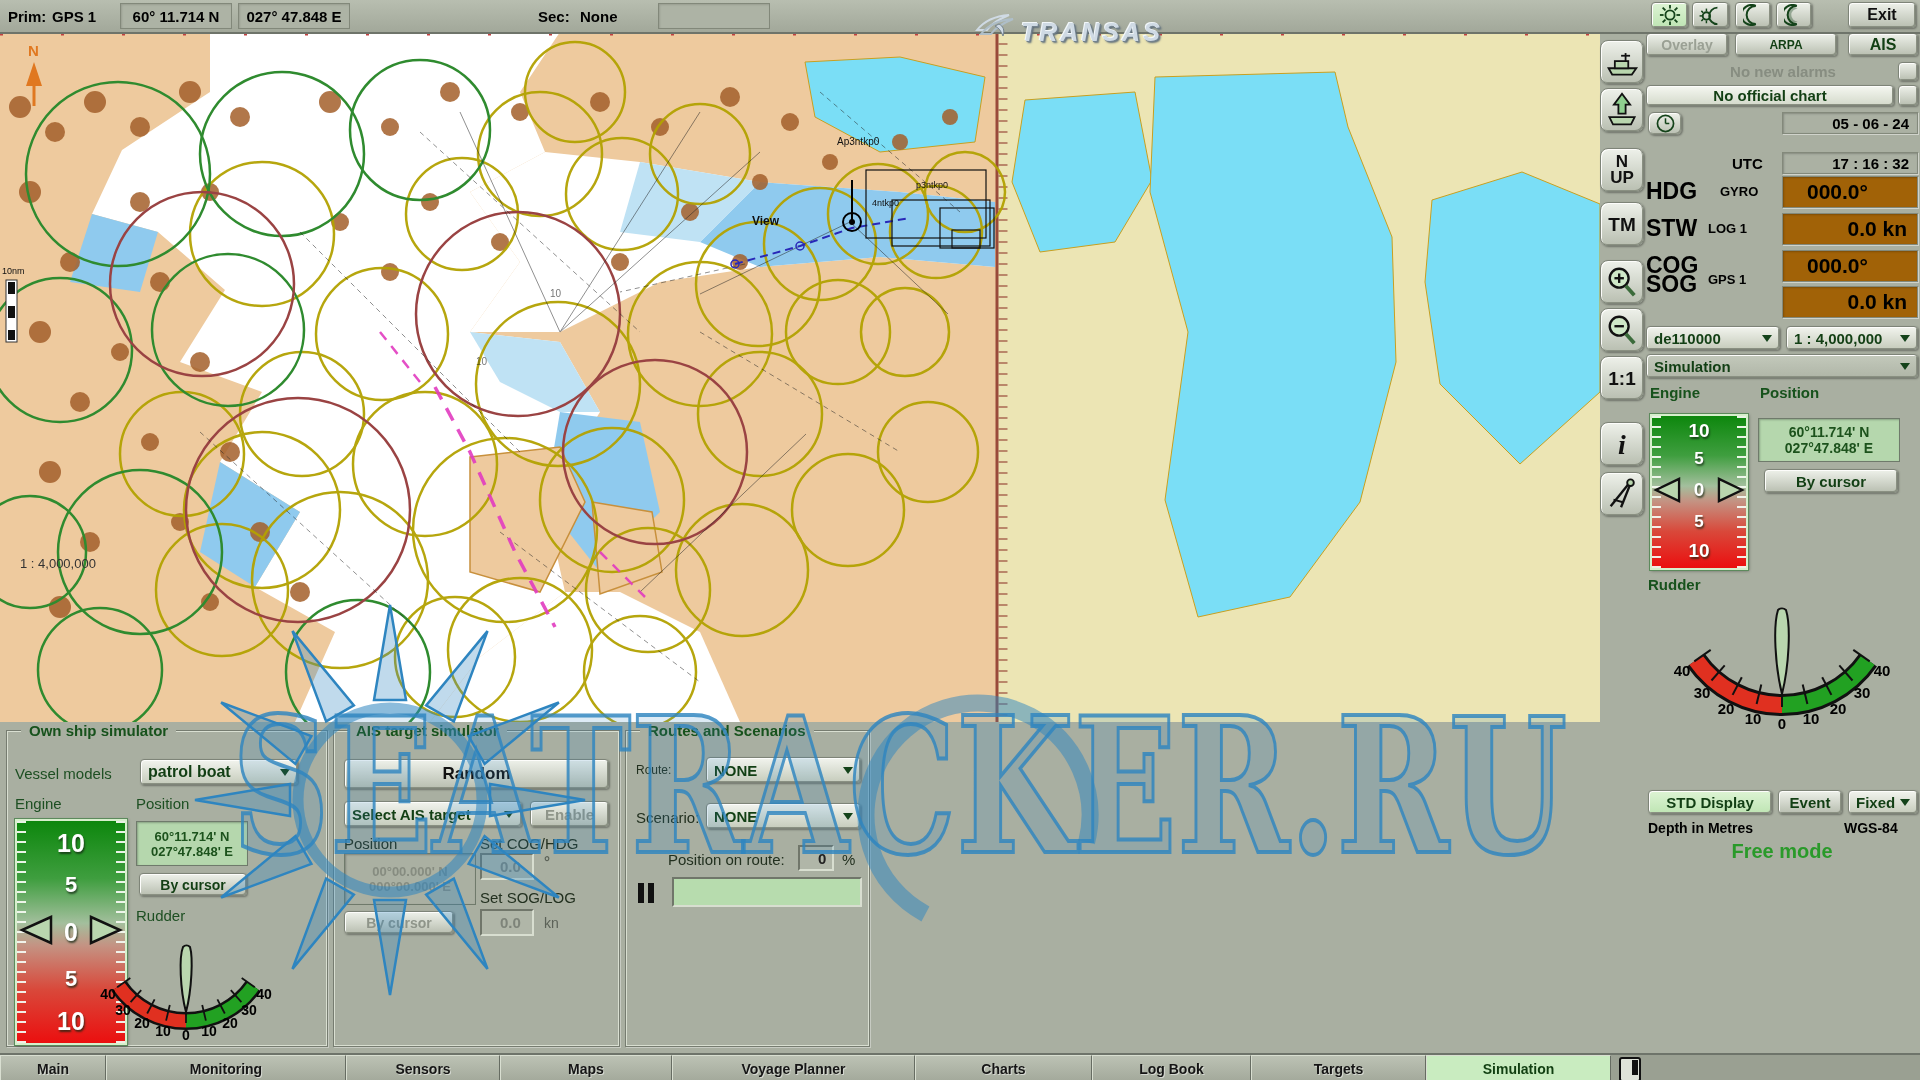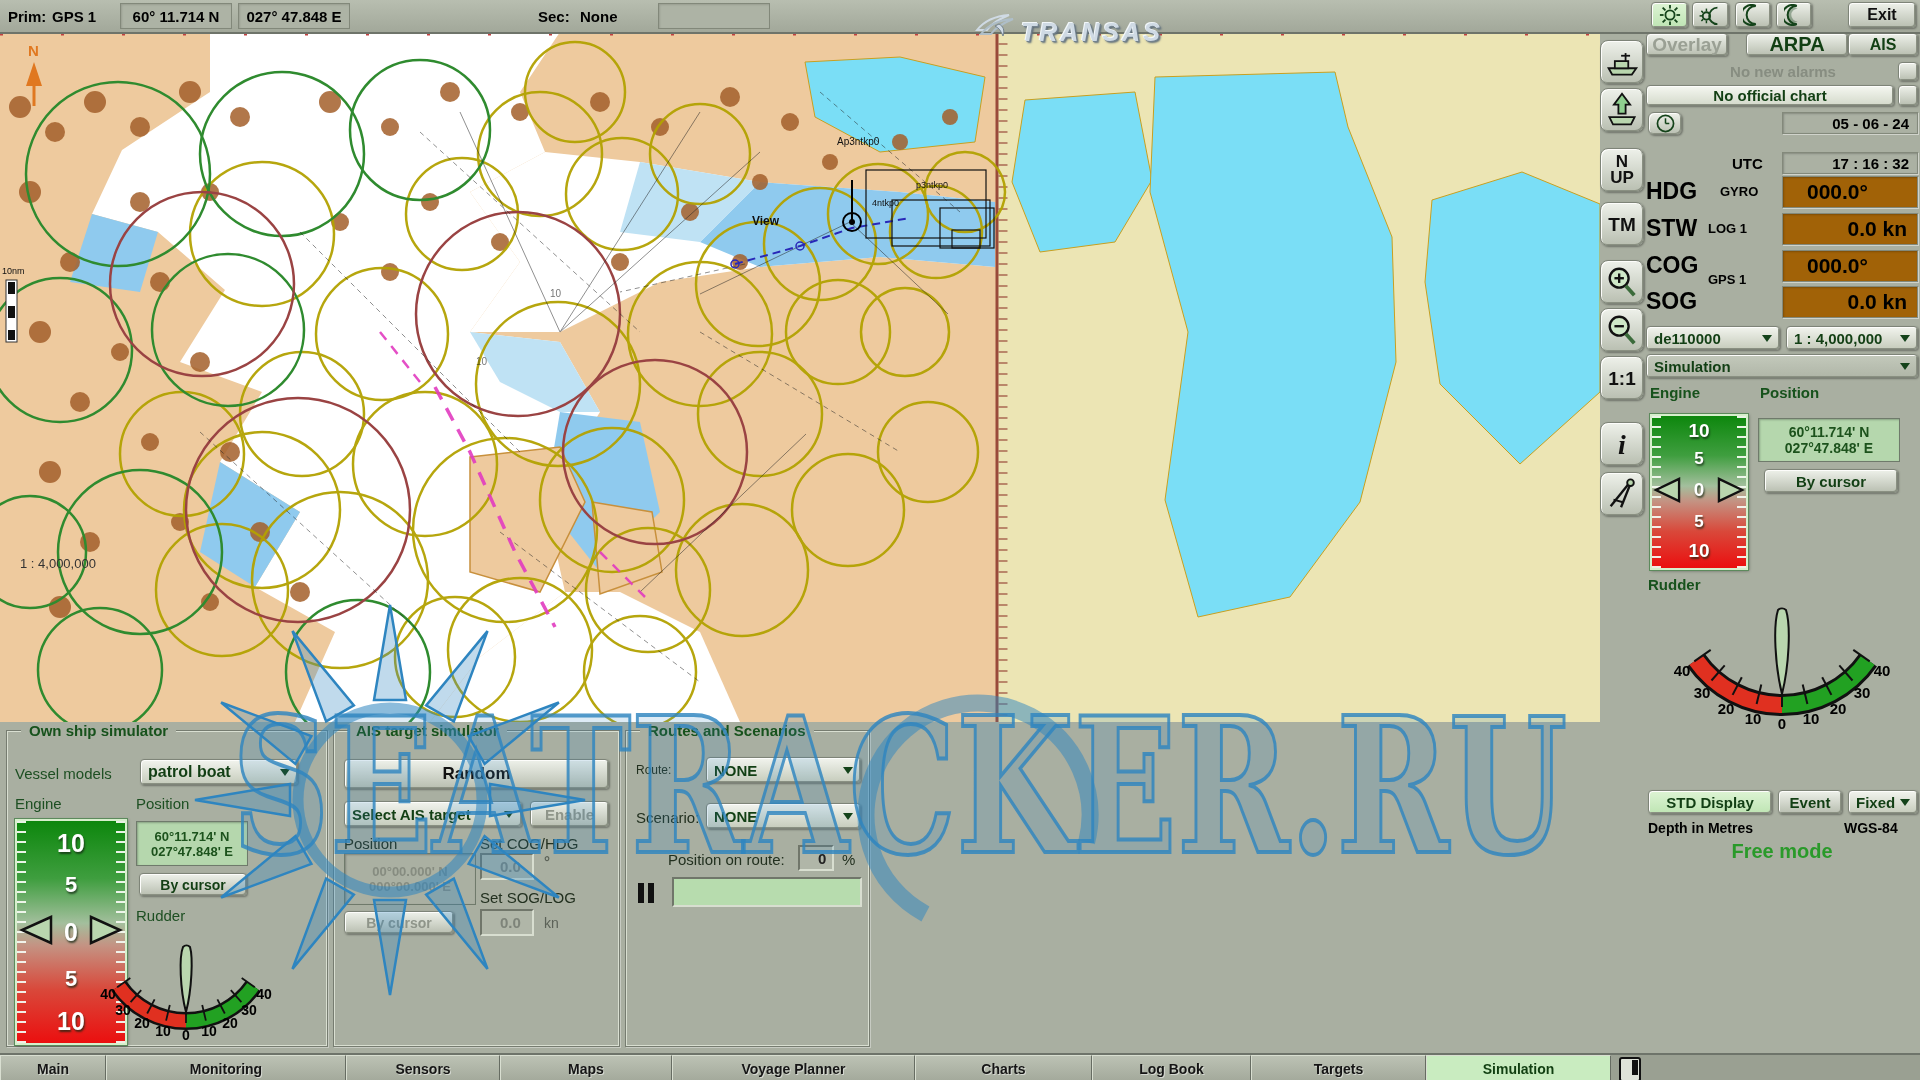--- a/index.html
+++ b/index.html
@@ -372,22 +372,22 @@
       <svg width="34" height="34" viewBox="0 0 36 36">
         <line x1="6" y1="31" x2="26" y2="6" stroke="#111" stroke-width="2.5"></line>
         <line x1="17" y1="32" x2="27" y2="7" stroke="#111" stroke-width="2.5"></line>
         <circle cx="27" cy="6" r="3.5" fill="#b9d6ae" stroke="#111" stroke-width="2"></circle>
         <line x1="9" y1="24" x2="20" y2="27" stroke="#111" stroke-width="2"></line>
       </svg>
     </div>
   </div>
 
   <div class="side">
-    <div class="btn" style="left:0;top:1px;width:82px;height:23px;font-size:19px;color:#9aa094;">Overlay</div>
-    <div class="btn" style="left:100px;top:1px;width:102px;height:23px;font-size:20px;">ARPA</div>
+    <div class="btn" style="left:0;top:1px;width:82px;height:23px;font-size:14px;color:#9aa094;">Overlay</div>
+    <div class="btn" style="left:89px;top:1px;width:102px;height:23px;font-size:12px;">ARPA</div>
     <div class="btn" style="left:202px;top:1px;width:70px;height:23px;font-size:16px;">AIS</div>
 
     <span class="lbl" style="left:50px;top:31px;width:174px;text-align:center;color:#878d81;font-size:15px;">No new alarms</span>
     <div class="btn mini" style="left:252px;top:30px;width:20px;height:19px;">
         <span class="arr" style="margin:0;"></span>
       </div>
 
     <div class="btn" style="left:0;top:53px;width:248px;height:21px;font-size:15px;background:linear-gradient(#f5f7f1,#d4dacb);">No official chart</div>
     <div class="btn mini" style="left:252px;top:53px;width:20px;height:21px;">
         <span class="arr" style="margin:0;"></span>
@@ -409,21 +409,21 @@
     <div class="valbox" style="left:136px;top:144px;width:136px;height:32px;font-size:21px;padding-left:24px;">000.0°</div>
 
     <span class="lbl" style="left:0;top:183px;font-size:23px;">STW</span>
     <span class="lbl" style="left:62px;top:189px;font-size:13px;">LOG 1</span>
     <div class="valbox" style="left:136px;top:181px;width:136px;height:32px;font-size:21px;justify-content:flex-end;padding-right:10px;">0.0 kn</div>
 
     <span class="lbl" style="left:0;top:220px;font-size:23px;">COG</span>
     <span class="lbl" style="left:62px;top:240px;font-size:13px;">GPS 1</span>
     <div class="valbox" style="left:136px;top:218px;width:136px;height:32px;font-size:21px;padding-left:24px;">000.0°</div>
 
-    <span class="lbl" style="left:0;top:256px;font-size:23px;">SOG</span>
+    <span class="lbl" style="left:0;top:239px;font-size:23px;">SOG</span>
     <div class="valbox" style="left:136px;top:254px;width:136px;height:32px;font-size:21px;justify-content:flex-end;padding-right:10px;">0.0 kn</div>
 
     <div class="btn dd" style="left:0;top:294px;width:134px;height:24px;font-size:15px;">
       <span>de110000</span>
         <span class="arr"></span>
     </div>
     <div class="btn dd" style="left:140px;top:294px;width:132px;height:24px;font-size:15px;">
       <span>1 : 4,000,000</span>
         <span class="arr"></span>
     </div>

